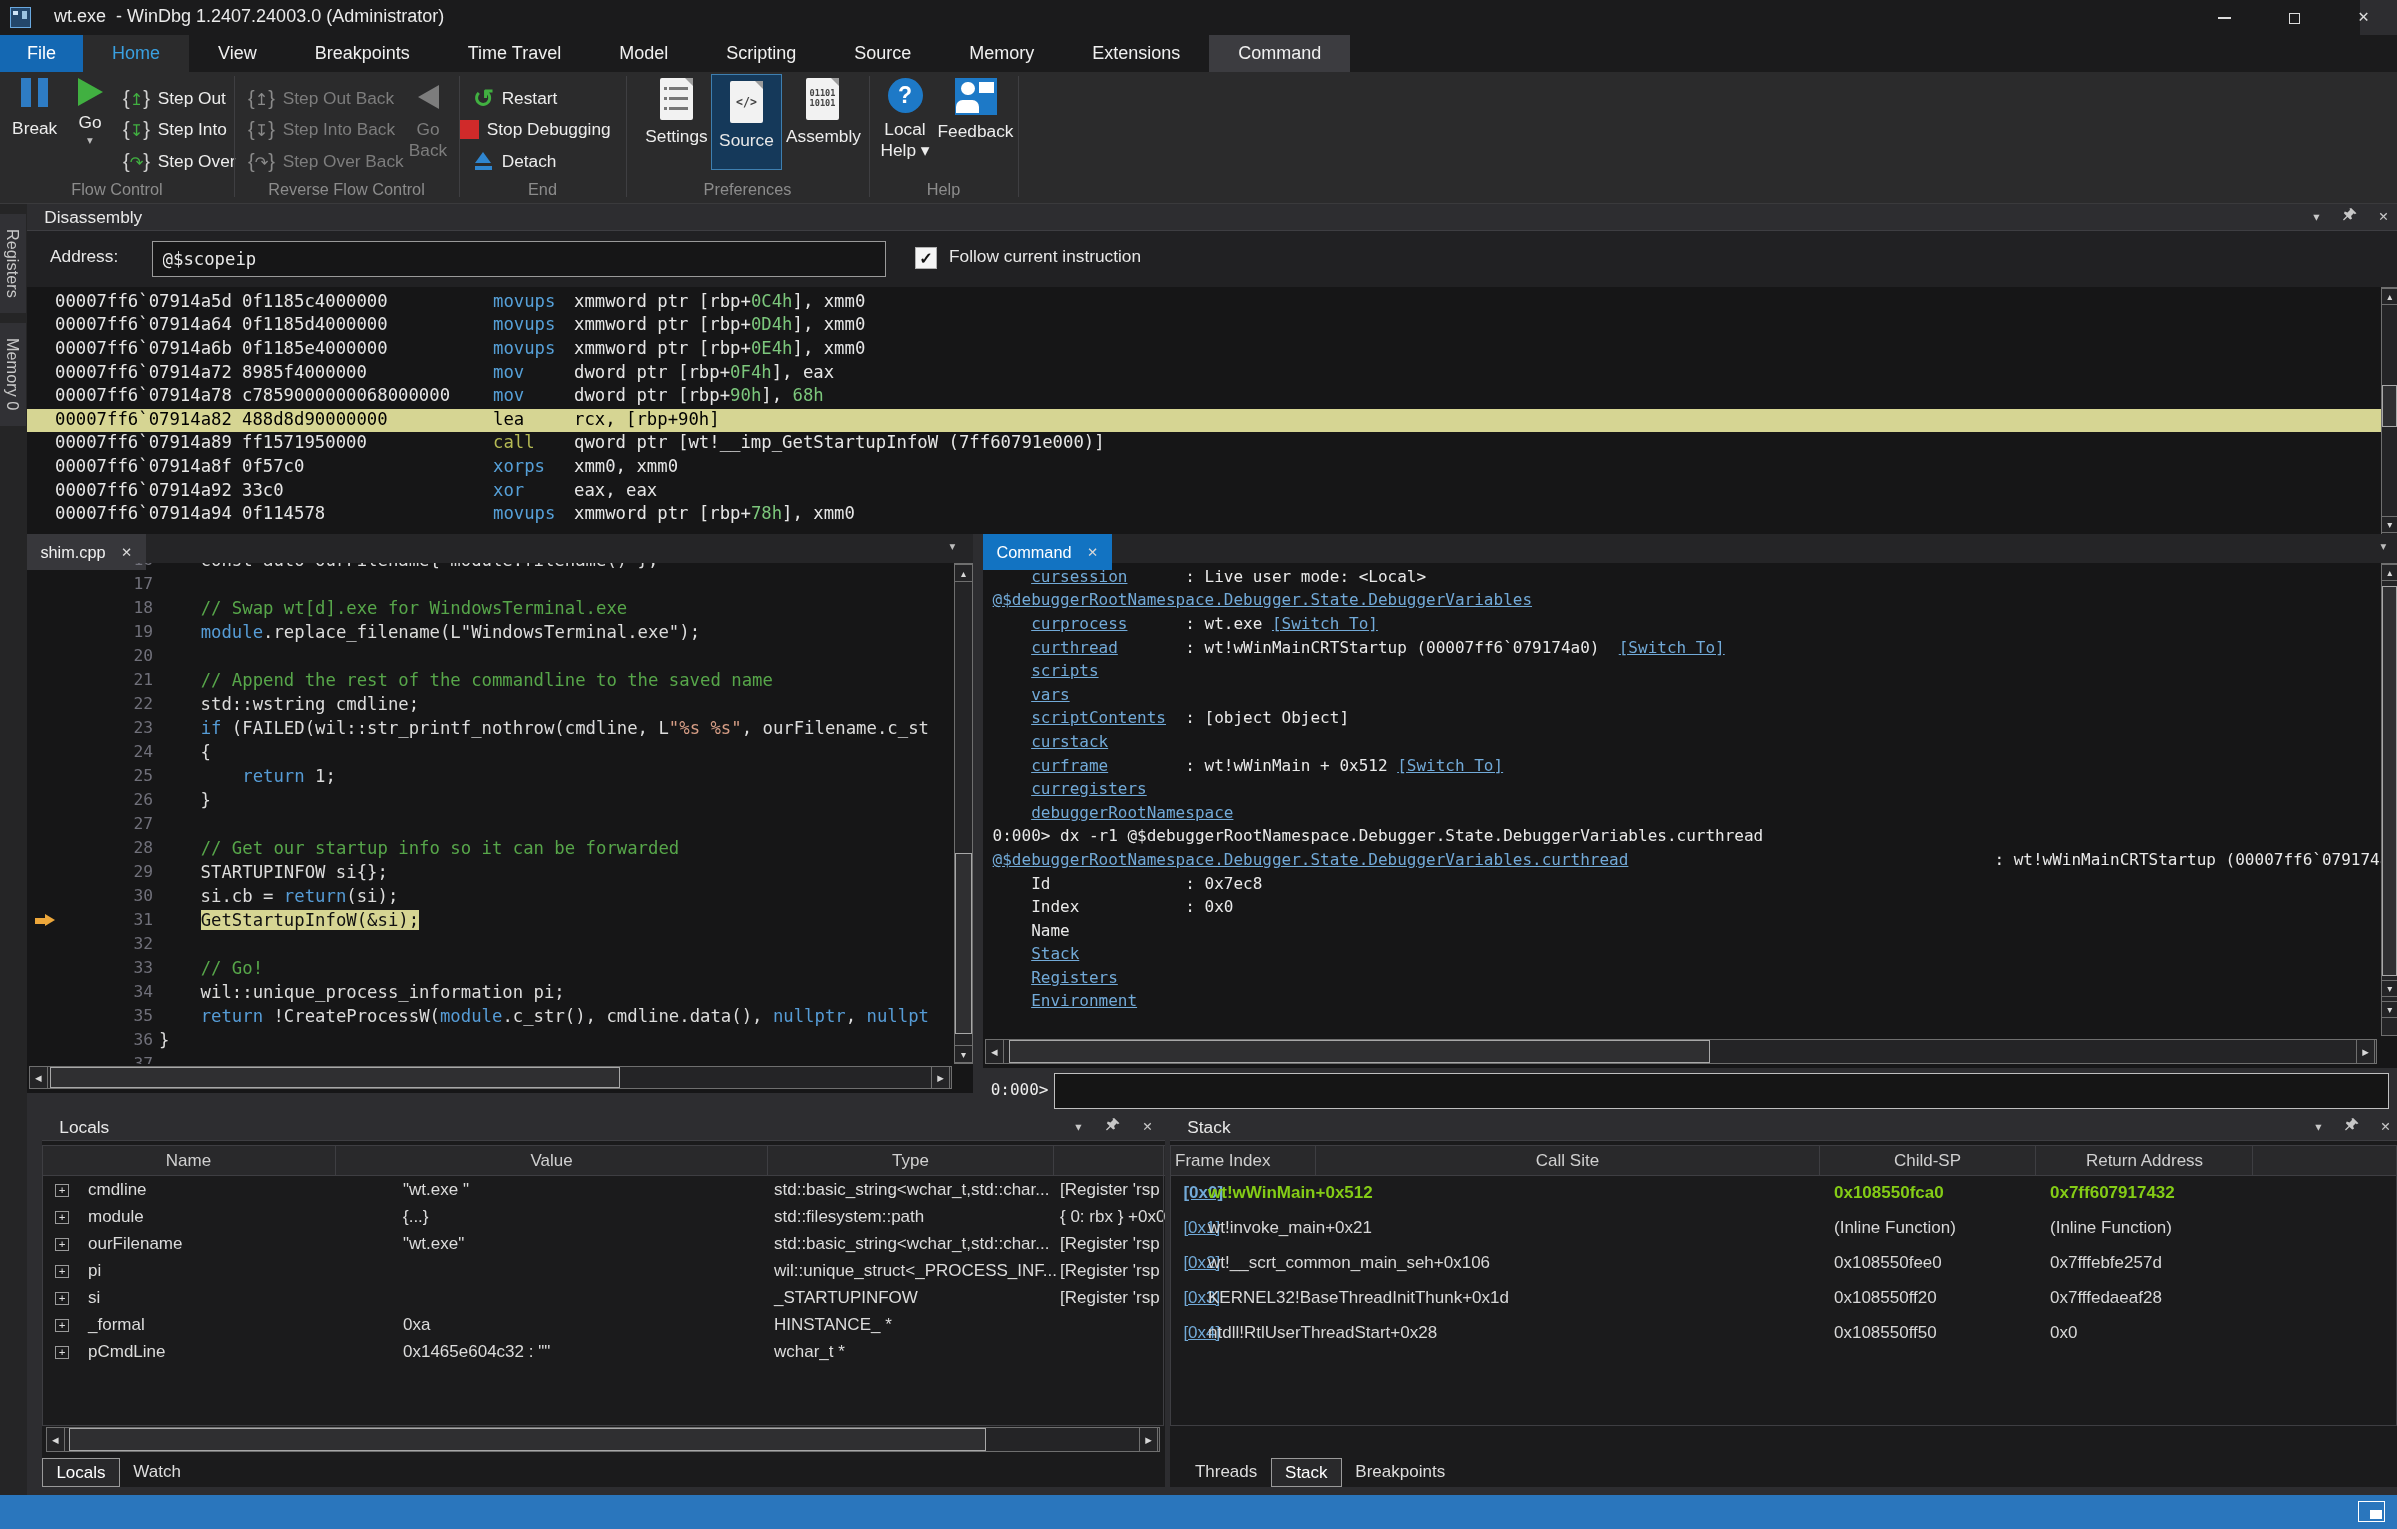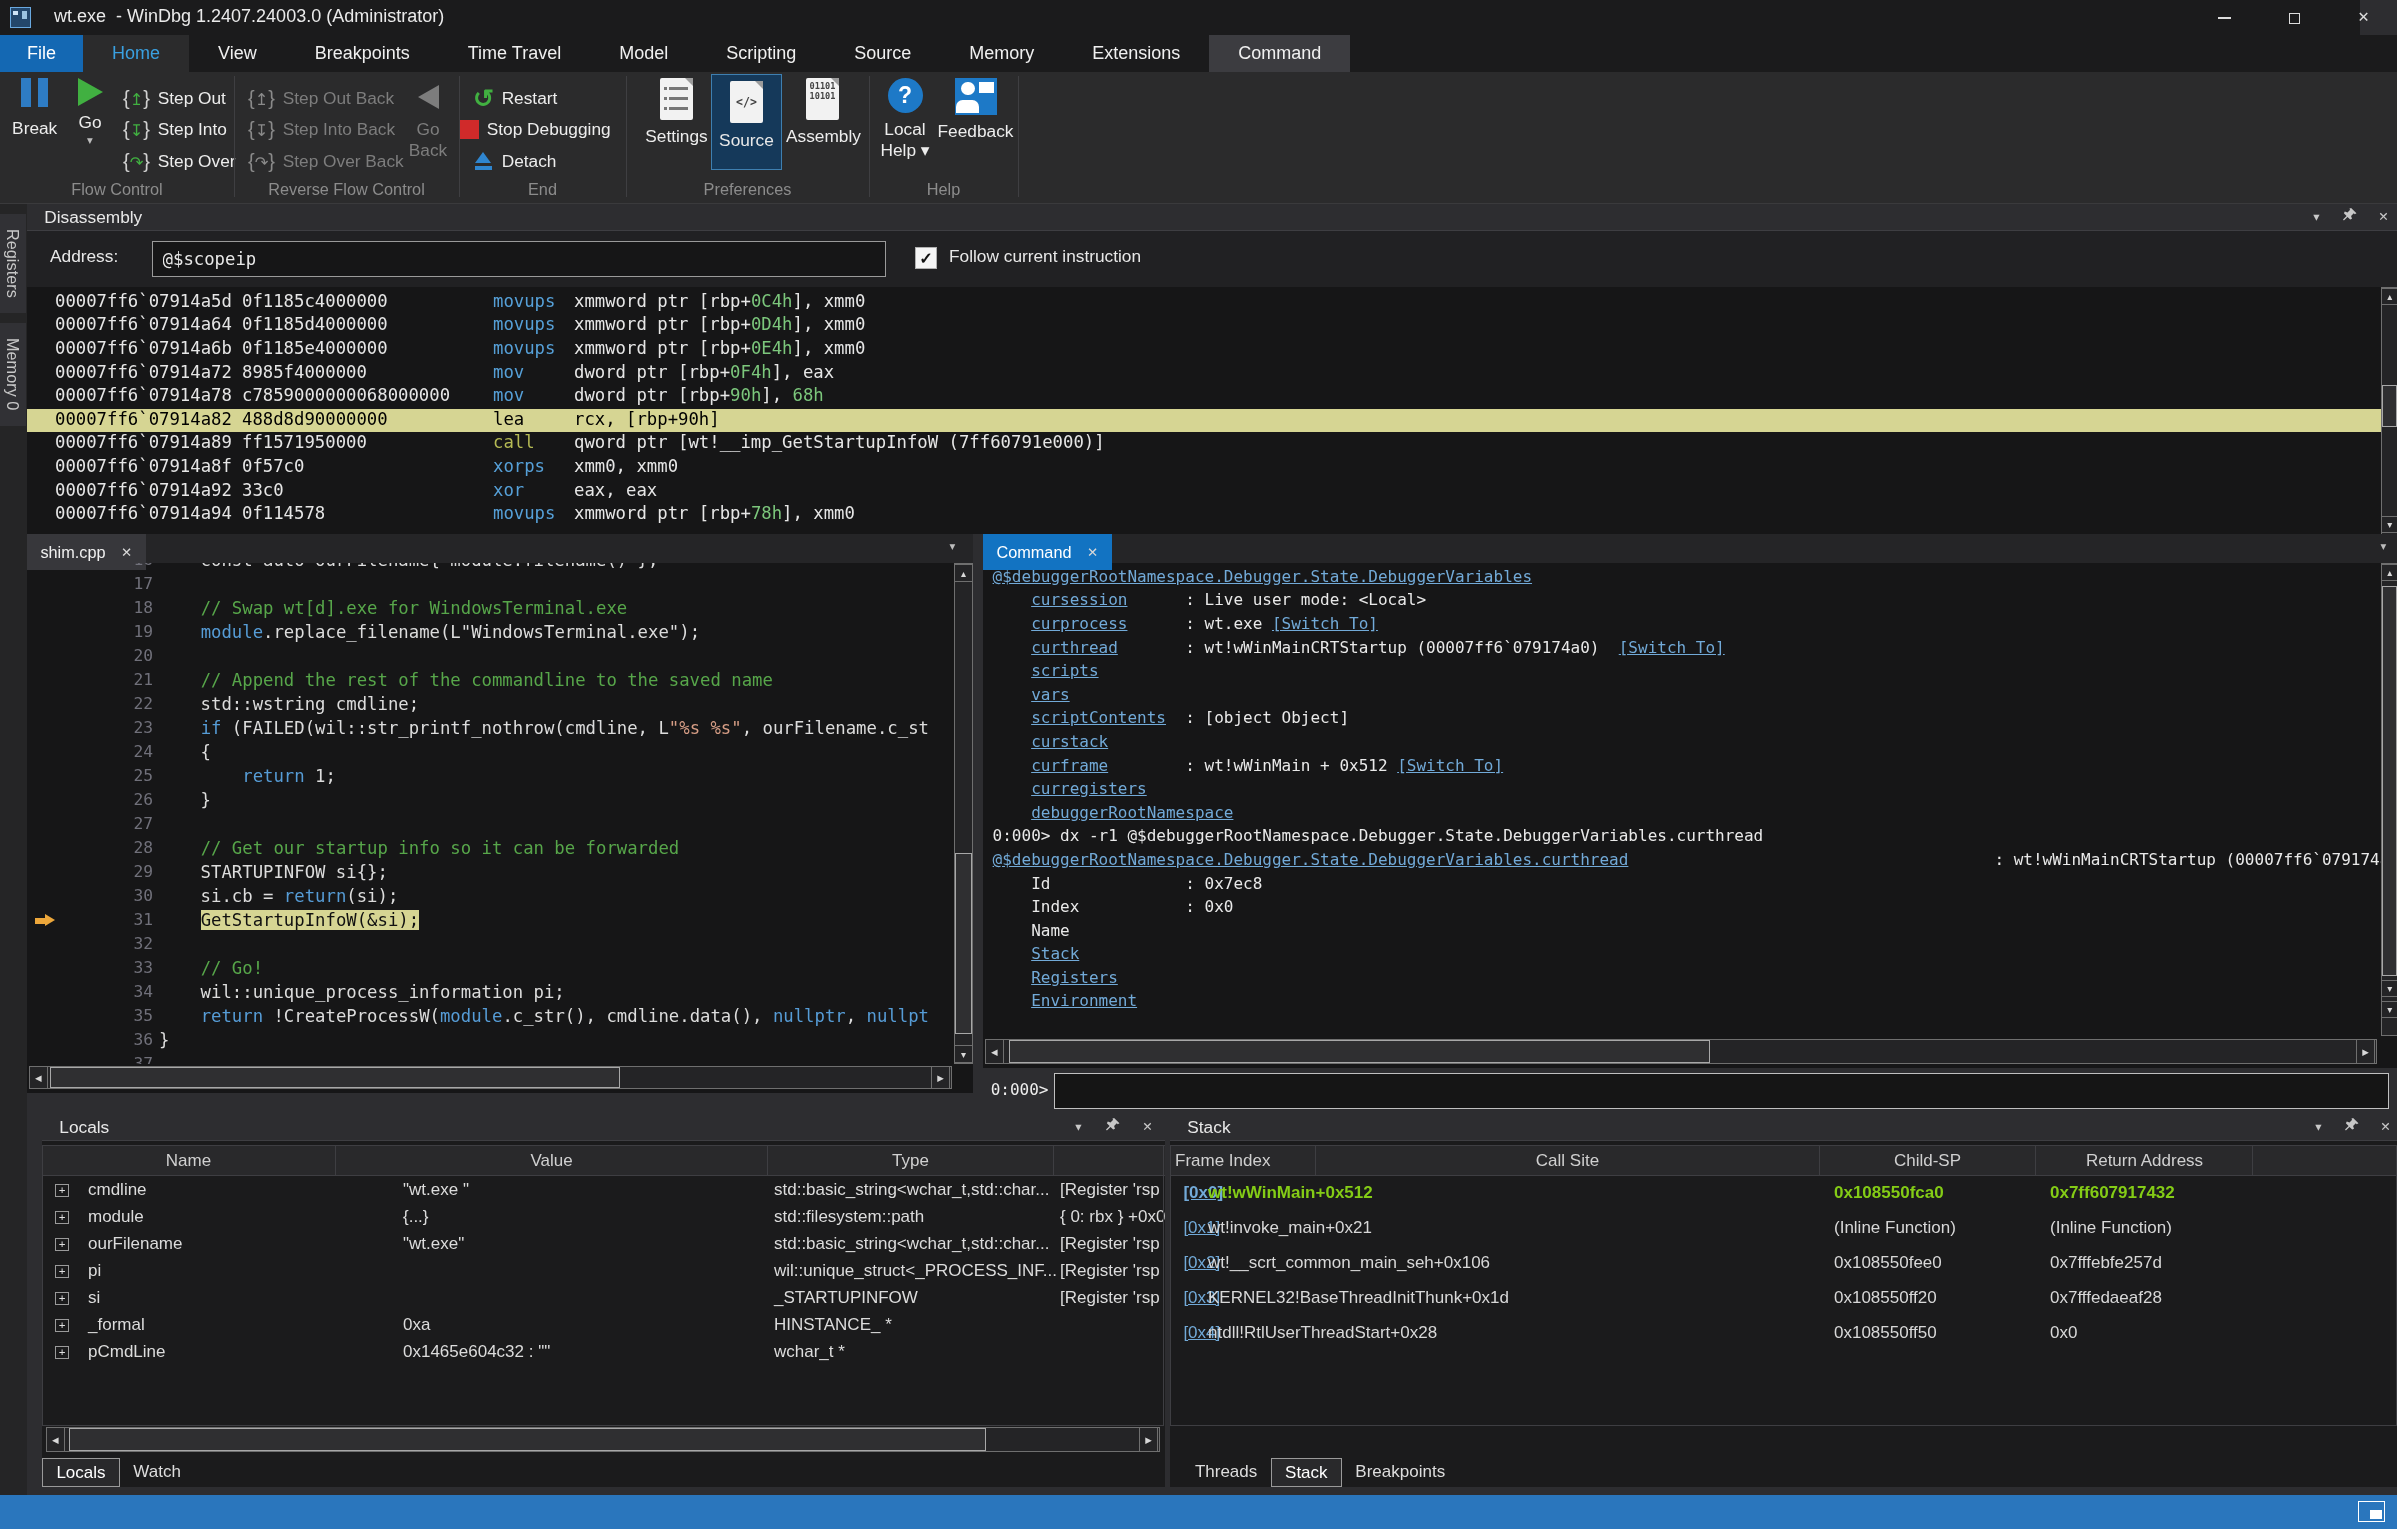--- a/index.html
+++ b/index.html
@@ -52,21 +52,21 @@
   .stop-r{display:inline-block;width:19px;height:19px;background:var(--stop-red)}
   .eject{display:inline-block;width:21px;height:21px;position:relative}
   .eject i{position:absolute;left:1.9px;top:1px;border-left:8.6px solid transparent;border-right:8.6px solid transparent;border-bottom:11.5px solid #2f86d0}
   .eject b{position:absolute;left:1.9px;bottom:1.9px;width:17.3px;height:3.8px;background:#2f86d0}
   .doc{position:relative;width:33px;height:42px;background:#f2f2f2;border-radius:1.9px;margin:0 auto}
   .doc .fold{position:absolute;top:0;right:0;border-left:8.6px solid transparent;border-top:8.6px solid #9c9c9c}
   .doc .l{position:absolute;left:8.6px;right:4.8px;height:2.9px;background:#777}
   .doc .l::before{content:"";position:absolute;left:-4.8px;top:0;width:2.9px;height:2.9px;background:#777}
   .doc .code{position:absolute;inset:0;display:flex;align-items:center;justify-content:center;
              font:bold 11.5px "DejaVu Sans Mono",monospace;color:#444}
-  .doc .bits{position:absolute;inset:0;padding-top:3px;text-align:center;
+  .doc .bits{position:absolute;inset:0;padding-top:10px;text-align:center;
              font:bold 8.6px "DejaVu Sans Mono",monospace;color:#444;line-height:10.6px}
   #btn-source-box{position:absolute;left:711px;top:1.9px;width:71px;height:96px;background:#15395a;border:1px solid #3e7fb0}
   .qcircle{width:35px;height:35px;border-radius:50%;background:#1d79c7;color:#fff;font-size:23px;font-weight:bold;line-height:35px;text-align:center;margin:0 auto}
   .fbicon{position:relative;width:42px;height:37px;background:#1d79c7;margin:0 auto}
   .fbicon .head{position:absolute;left:6.7px;top:3.8px;width:13.4px;height:13.4px;border-radius:50%;background:#fff}
   .fbicon .bodyp{position:absolute;left:1.9px;bottom:1.9px;width:23px;height:12.5px;border-radius:6.7px 6.7px 0 0;background:#fff}
   .fbicon .bub{position:absolute;right:2.9px;top:3.8px;width:14.4px;height:11.5px;background:#fff}
 
   
   #leftstrip{left:0;top:204px;width:27px;height:1291px;background:#252526;display:flex;flex-direction:column;gap:9.6px;padding-top:9.6px}
@@ -376,22 +376,22 @@
   <div id="cmdpanel" class="abs">
     <div class="tabbar">
       <div class="tab bluetab">
         <span>Command</span>
         <span class="x">✕</span>
       </div>
       <div class="tabdd" style="left:1390px">▾</div>
     </div>
     <div id="cmd-content">
       <div id="cmd-rows">
+          <div class="crow"><span>    </span><span class="lnk">cursession</span><span>      : Live user mode: &lt;Local&gt;</span></div>
           <div class="crow"><span class="lnk">@$debuggerRootNamespace.Debugger.State.DebuggerVariables</span></div>
-          <div class="crow"><span>    </span><span class="lnk">cursession</span><span>      : Live user mode: &lt;Local&gt;</span></div>
           <div class="crow"><span>    </span><span class="lnk">curprocess</span><span>      : wt.exe </span><span class="lnk">[Switch To]</span></div>
           <div class="crow"><span>    </span><span class="lnk">curthread</span><span>       : wt!wWinMainCRTStartup (00007ff6`079174a0)  </span><span class="lnk">[Switch To]</span></div>
           <div class="crow"><span>    </span><span class="lnk">scripts</span></div>
           <div class="crow"><span>    </span><span class="lnk">vars</span></div>
           <div class="crow"><span>    </span><span class="lnk">scriptContents</span><span>  : [object Object]</span></div>
           <div class="crow"><span>    </span><span class="lnk">curstack</span></div>
           <div class="crow"><span>    </span><span class="lnk">curframe</span><span>        : wt!wWinMain + 0x512 </span><span class="lnk">[Switch To]</span></div>
           <div class="crow"><span>    </span><span class="lnk">curregisters</span></div>
           <div class="crow"><span>    </span><span class="lnk">debuggerRootNamespace</span></div>
           <div class="crow"><span>0:000&gt; dx -r1 @$debuggerRootNamespace.Debugger.State.DebuggerVariables.curthread</span></div>

